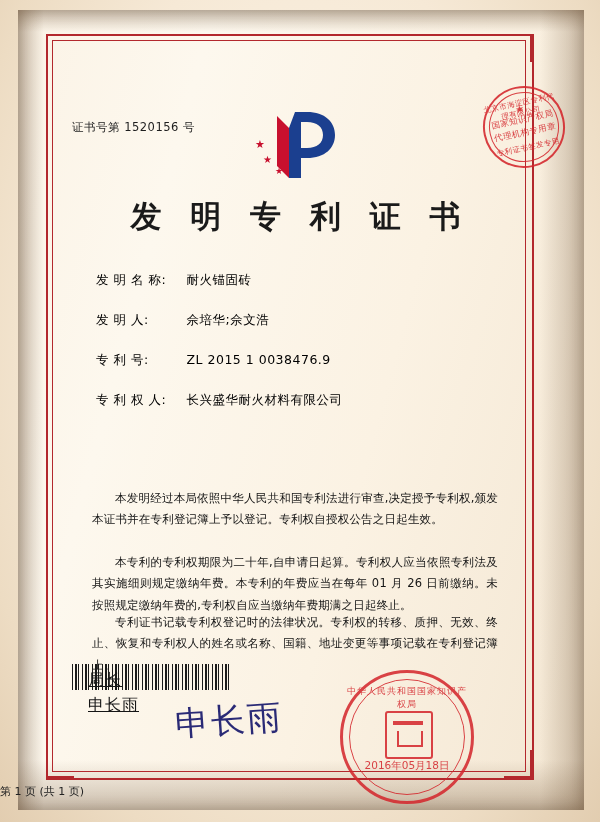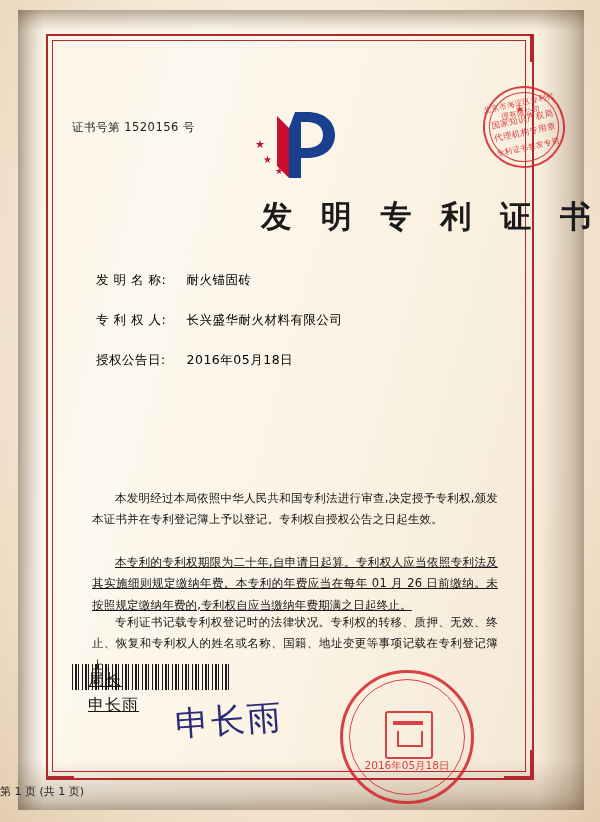--- a/index.html
+++ b/index.html
@@ -59,21 +59,21 @@
     position:absolute;left:255px;top:108px;width:90px;height:72px;
   }
   .logo .star{
     position:absolute;color:#c8102e;font-size:13px;line-height:13px;
   }
   .logo .s1{left:0px;top:30px;font-size:11px;}
   .logo .s2{left:8px;top:45px;font-size:10px;}
   .logo .s3{left:20px;top:57px;font-size:9px;}
 
   .title{
-    position:absolute;left:0;right:0;top:196px;text-align:right;
+    position:absolute;left:0;right:0;top:196px;text-align:center;
     font-family:"DejaVu Sans","Liberation Sans",sans-serif;
     font-size:31px;letter-spacing:9px;color:#1a1a1a;font-weight:bold;
   }
 
   .cert-no{
     position:absolute;left:72px;top:120px;font-size:11.5px;color:#1d1d1d;
     letter-spacing:0.5px;
   }
 
   
@@ -104,21 +104,21 @@
   .fields{position:absolute;left:96px;top:272px;width:400px;}
   .field{font-size:12.5px;color:#000000;margin-bottom:23px;letter-spacing:0.5px;}
   .field .lab{display:inline-block;width:86px;}
   .field .val{}
 
   .para{
     position:absolute;left:92px;width:406px;font-size:11.5px;
     color:#151515;line-height:1.85;text-align:justify;letter-spacing:0.2px;
   }
   #p1{top:488px;}
-  #p2{top:552px;text-decoration:underline;}
+  #p2{top:552px;}
   #p3{top:612px;}
 
   
   .barcode{
     position:absolute;left:72px;top:664px;width:160px;height:26px;
     background:repeating-linear-gradient(90deg,
       #1a1a1a 0px,#1a1a1a 1px,transparent 1px,transparent 3px,
       #1a1a1a 3px,#1a1a1a 5px,transparent 5px,transparent 6px,
       #1a1a1a 6px,#1a1a1a 7px,transparent 7px,transparent 10px);
   }
@@ -208,41 +208,46 @@
 </div>
 
 <div class="title">发 明 专 利 证 书</div>
 
 <div class="fields">
   <div class="field">
     <span class="lab">发 明 名 称:</span>
     <span class="val">耐火锚固砖</span>
   </div>
   <div class="field">
+    <span class="lab">发  明  人:</span>
+    <span class="val">佘培华;佘文浩</span>
+  </div>
+  <div class="field">
+    <span class="lab">专  利  号:</span>
+    <span class="val">ZL 2015 1 0038476.9</span>
+  </div>
+  <div class="field">
     <span class="lab">专 利 权 人:</span>
     <span class="val">长兴盛华耐火材料有限公司</span>
-  </div>
-  <div class="field">
-    <span class="lab">授权公告日:</span>
-    <span class="val">2016年05月18日</span>
   </div>
 </div>
 
 <div class="para" id="p1" style="text-indent:2em">本发明经过本局依照中华人民共和国专利法进行审查,决定授予专利权,颁发本证书并在专利登记簿上予以登记。专利权自授权公告之日起生效。</div>
 <div class="para" id="p2" style="text-indent:2em">本专利的专利权期限为二十年,自申请日起算。专利权人应当依照专利法及其实施细则规定缴纳年费。本专利的年费应当在每年 01 月 26 日前缴纳。未按照规定缴纳年费的,专利权自应当缴纳年费期满之日起终止。</div>
 <div class="para" id="p3" style="text-indent:2em">专利证书记载专利权登记时的法律状况。专利权的转移、质押、无效、终止、恢复和专利权人的姓名或名称、国籍、地址变更等事项记载在专利登记簿上。</div>
 
 <div class="barcode"></div>
 
 <div class="footer-left">
   <div>局长</div>
   <div>申长雨</div>
 </div>
 
 <div class="signature">申长雨</div>
 
 <div class="seal-big">
   <div class="ring2"></div>
+  <div class="seal-arc top">中华人民共和国国家知识产权局</div>
   <div class="emblem"></div>
   <div class="seal-date">2016年05月18日</div>
 </div>
 
 <div class="pagenum">第 1 页 (共 1 页)</div>
 
 </body></html>

